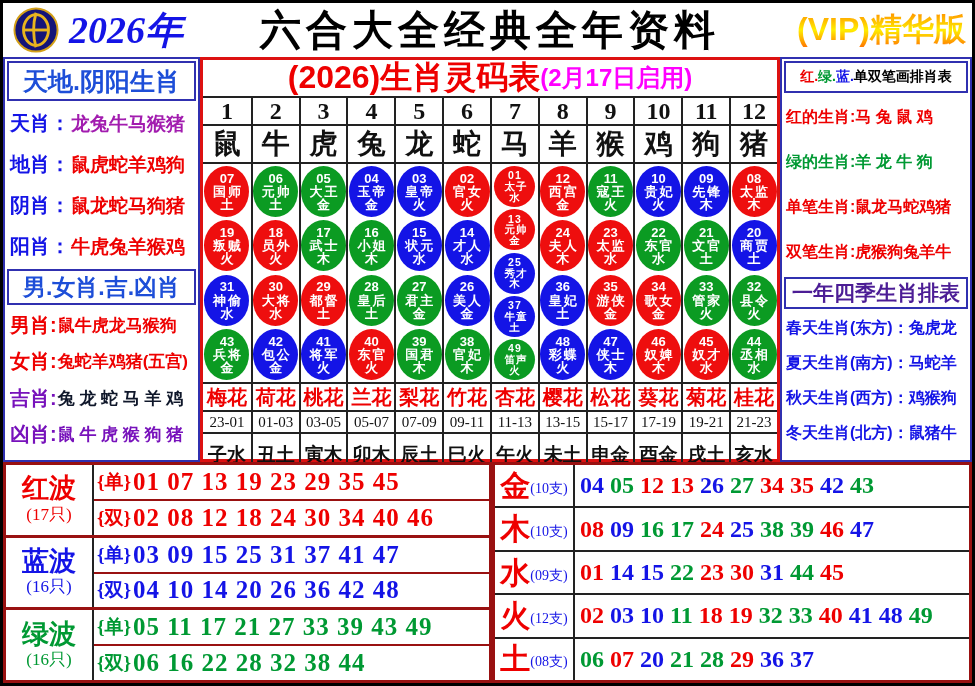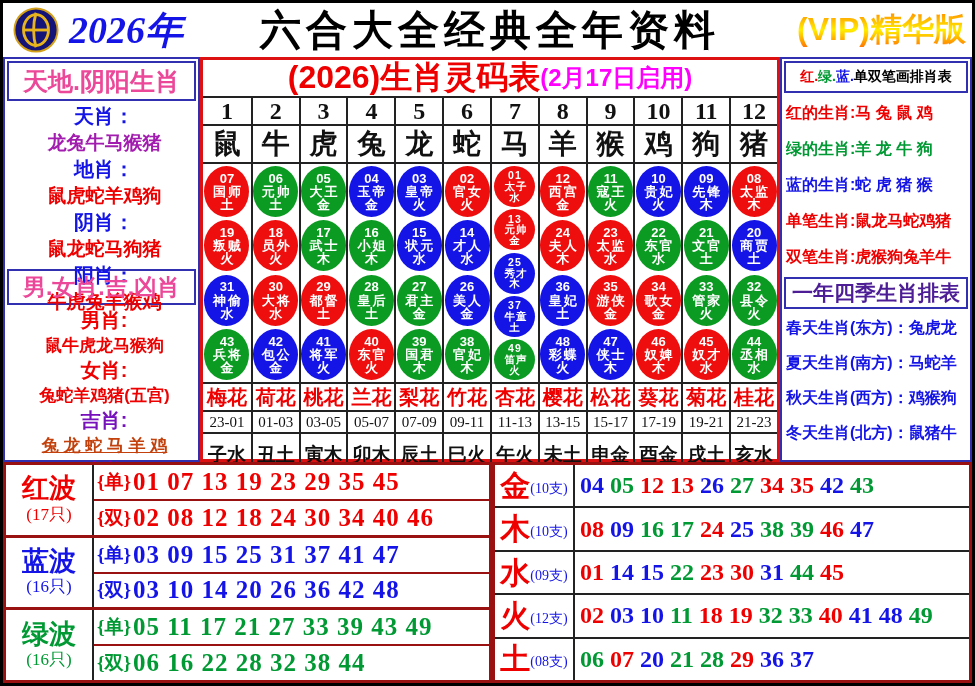--- a/index.html
+++ b/index.html
@@ -10,25 +10,25 @@
   .hdr{position:absolute;left:0;top:0;width:969px;height:54px;display:flex;align-items:center;background:#fff;}
   .logo{width:46px;height:46px;margin-left:10px;flex:0 0 auto;}
   .year{margin-left:10px;font:bold italic 38px "Liberation Serif",serif;color:#1414e6;white-space:nowrap;}
   .title{flex:1;text-align:center;font:bold 41px "Liberation Serif",serif;letter-spacing:5px;color:#000;white-space:nowrap;}
   .vip{margin-right:6px;font-weight:bold;font-size:32px;white-space:nowrap;
        background:linear-gradient(180deg,#ff8800 5%,#ffee00 50%,#ff5500 100%);
        -webkit-background-clip:text;background-clip:text;color:transparent;}
   
   .left{position:absolute;left:0;top:54px;width:197px;height:405px;border:2px solid #3030b0;background:#fff;}
   .lsec-title{height:40px;margin:2px;border:2px solid #3030b0;display:flex;align-items:center;justify-content:center;
-              font-weight:bold;font-size:25px;color:#ec4899;white-space:nowrap;}
+              font-weight:bold;font-size:25px;color:#1d4ed8;white-space:nowrap;}
   .t2{height:36px;font-size:23px;}
   .lrows{height:164px;display:flex;flex-direction:column;justify-content:space-around;padding-left:5px;}
   .r2{height:146px;}
-  .lrow{display:flex;align-items:center;white-space:nowrap;flex-direction:column;}
+  .lrow{display:flex;align-items:center;white-space:nowrap;}
   .llabel{font-size:20px;font-weight:bold;}
   .lvalue{font-size:19px;font-weight:bold;margin-left:1px;}
   .r2 .lvalue{font-size:17px;}
   
   .center{position:absolute;left:197px;top:54px;width:580px;height:405px;border:3px solid #dd1111;background:#fff;}
   .ctitle{height:38px;border-bottom:2px solid #222;display:flex;align-items:center;justify-content:center;white-space:nowrap;}
   .ct1{font-weight:bold;font-size:32px;color:#ee0000;}
   .ct2{font-weight:bold;font-size:24px;color:#ff00ff;}
   .gridcols{display:grid;grid-template-columns:repeat(12,1fr);height:361px;}
   .gcol{border-left:2px solid #222;display:flex;flex-direction:column;}
@@ -128,21 +128,21 @@
         <div class="lrow">
           <span class="llabel" style="color: rgb(238, 0, 0);">男肖:</span>
           <span class="lvalue" style="color: rgb(238, 0, 0);">鼠牛虎龙马猴狗</span>
         </div>
         <div class="lrow">
           <span class="llabel" style="color: rgb(238, 0, 0);">女肖:</span>
           <span class="lvalue" style="color: rgb(238, 0, 0);">兔蛇羊鸡猪(五宫)</span>
         </div>
         <div class="lrow">
           <span class="llabel" style="color: rgb(119, 17, 187);">吉肖:</span>
-          <span class="lvalue" style="color: #c2410c; text-decoration: underline;">兔 龙 蛇 马 羊 鸡</span>
+          <span class="lvalue" style="color: #0f172a;">兔 龙 蛇 马 羊 鸡</span>
         </div>
         <div class="lrow">
           <span class="llabel" style="color: rgb(119, 17, 187);">凶肖:</span>
           <span class="lvalue" style="color: rgb(119, 17, 187);">鼠 牛 虎 猴 狗 猪</span>
         </div>
       </div>
   </div>
 
   <div class="center">
     <div class="ctitle">
@@ -509,21 +509,20 @@
   <div class="right">
     <div class="rsec-title rt1">
         <span style="color: rgb(238, 0, 0);">红.</span>
         <span style="color: rgb(0, 153, 51);">绿.</span>
         <span style="color: rgb(20, 20, 230);">蓝.</span>
         <span style="color: rgb(0, 0, 0);">单双笔画排肖表</span>
       </div>
     <div class="rrows1">
         <div class="rrow" style="color: rgb(238, 0, 0);">红的生肖:马 兔 鼠 鸡</div>
         <div class="rrow" style="color: rgb(0, 153, 51);">绿的生肖:羊 龙 牛 狗</div>
-        <div class="rrow" style="color: rgb(20, 20, 230);">蓝的生肖:蛇 虎 猪 猴</div>
         <div class="rrow" style="color: rgb(238, 0, 0);">单笔生肖:鼠龙马蛇鸡猪</div>
         <div class="rrow" style="color: rgb(238, 0, 0);">双笔生肖:虎猴狗兔羊牛</div>
       </div>
     <div class="rsec-title rt2">一年四季生肖排表</div>
     <div class="rrows2">
         <div class="rrow" style="color: rgb(20, 20, 230);">春天生肖(东方)：兔虎龙</div>
         <div class="rrow" style="color: rgb(20, 20, 230);">夏天生肖(南方)：马蛇羊</div>
         <div class="rrow" style="color: rgb(20, 20, 230);">秋天生肖(西方)：鸡猴狗</div>
         <div class="rrow" style="color: rgb(20, 20, 230);">冬天生肖(北方)：鼠猪牛</div>
       </div>
@@ -551,21 +550,21 @@
           <div class="wname" style="color: rgb(20, 20, 230);">蓝波</div>
           <div class="wcount" style="color: rgb(20, 20, 230);">(16只)</div>
         </div>
         <div class="wrows">
           <div class="wrow" style="color: rgb(20, 20, 230);">
             <span class="wtag">{单}</span>
             <span class="wnums">03 09 15 25 31 37 41 47</span>
           </div>
           <div class="wrow" style="color: rgb(20, 20, 230);">
             <span class="wtag">{双}</span>
-            <span class="wnums">03 10 14 20 26 36 42 48</span>
+            <span class="wnums">04 10 14 20 26 36 42 48</span>
           </div>
         </div>
       </div>
       <div class="wgroup">
         <div class="wlabel">
           <div class="wname" style="color: rgb(0, 153, 51);">绿波</div>
           <div class="wcount" style="color: rgb(0, 153, 51);">(16只)</div>
         </div>
         <div class="wrows">
           <div class="wrow" style="color: rgb(0, 153, 51);">

